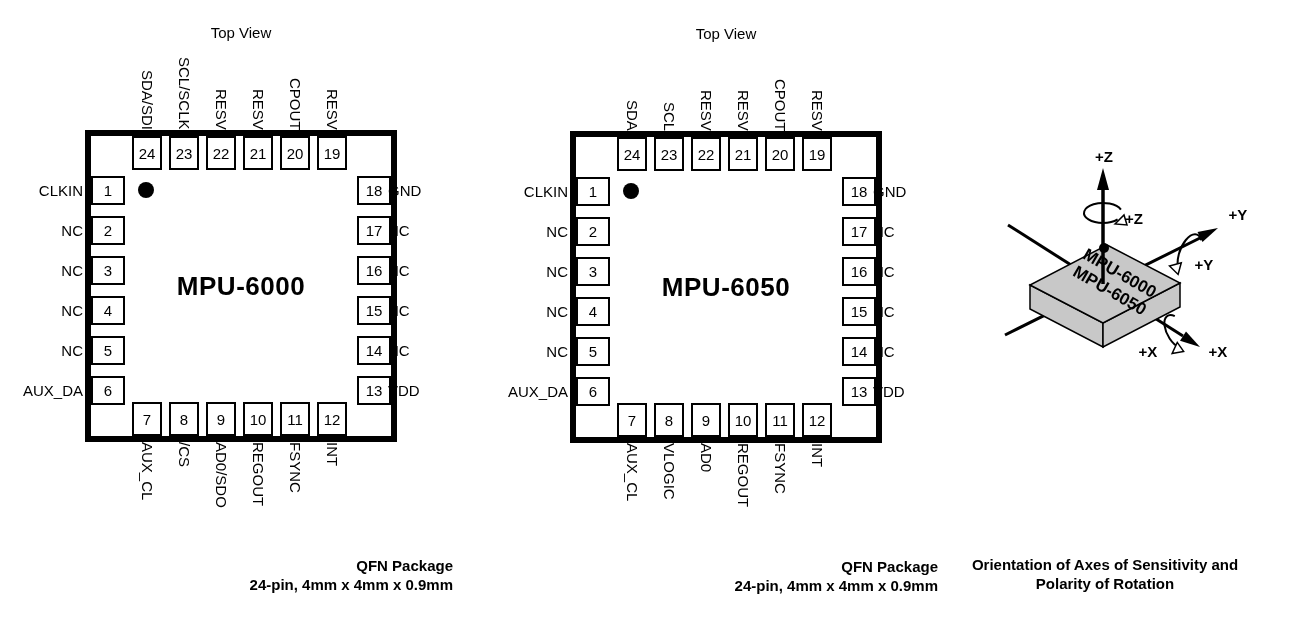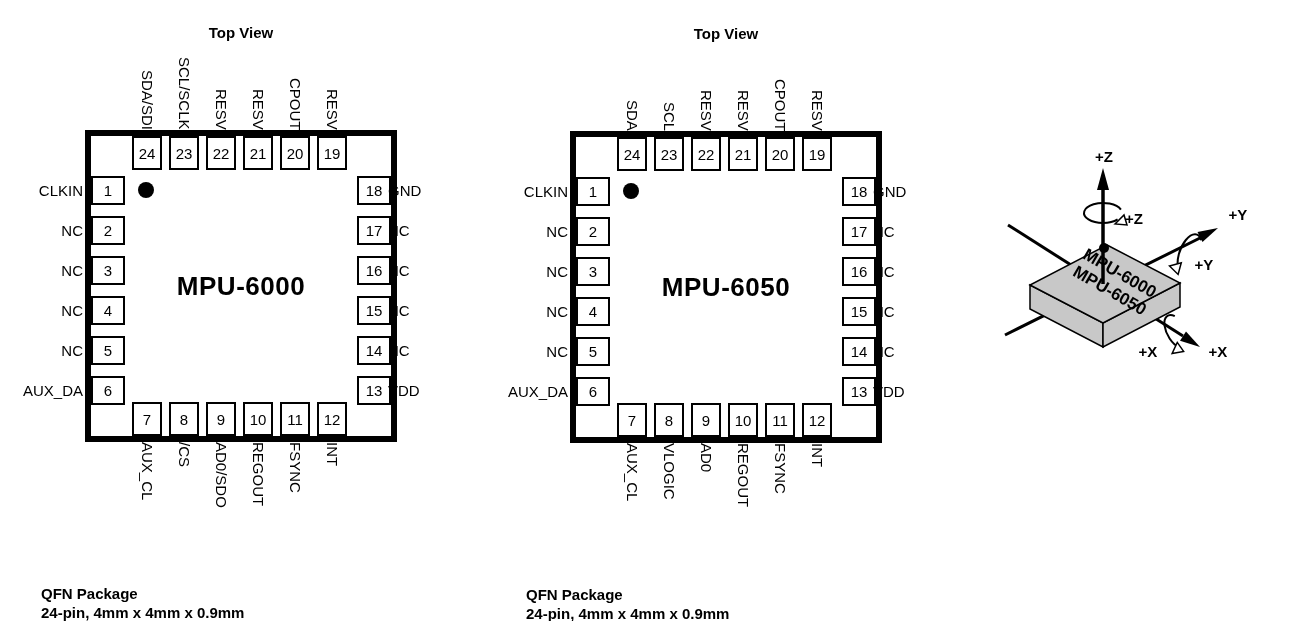--- a/index.html
+++ b/index.html
@@ -1,25 +1,25 @@
 <!DOCTYPE html>
 <html><head>
 <meta charset="utf-8">
 <style>
   html,body{margin:0;padding:0;background:#fff;}
   .page{position:relative;width:1302px;height:621px;background:#ffffff;overflow:hidden;
         font-family:"Liberation Sans", sans-serif;color:#000;}
   .chip-body{position:absolute;width:300px;height:300px;border:6px solid #000;background:#fff;}
   .chip-title{position:absolute;top:-111px;left:-6px;width:312px;text-align:center;
-              font-weight:bold;font-size:15px;line-height:16px;}
+              font-weight:normal;font-size:15px;line-height:16px;}
   .chip-name{position:absolute;top:136px;left:0;width:300px;text-align:center;
              font-weight:bold;font-size:26px;line-height:28px;letter-spacing:0.5px;}
   .pin1-dot{position:absolute;left:47px;top:46px;width:16px;height:16px;border-radius:50%;background:#000;}
-  .caption{position:absolute;top:420px;left:-50px;width:412px;text-align:left;
-           font-weight:bold;font-size:15px;line-height:19px;margin-top:28px;}
+  .caption{position:absolute;top:420px;left:-50px;width:412px;text-align:right;
+           font-weight:bold;font-size:15px;line-height:19px;}
   .pin{position:absolute;box-sizing:border-box;border:2px solid #000;background:#fff;
        display:flex;align-items:center;justify-content:center;font-size:15px;}
   .vwrap{position:absolute;width:34px;display:flex;justify-content:center;}
   .vwrap.vtop{top:-130px;height:124px;align-items:flex-end;}
   .vwrap.vbottom{top:306px;height:140px;align-items:flex-start;}
   .vtext{writing-mode:vertical-rl;text-orientation:mixed;font-size:15px;white-space:nowrap;}
   .hlabel{position:absolute;height:20px;font-size:15px;line-height:20px;white-space:nowrap;}
   .hlabel.hleft{left:-205px;width:197px;text-align:right;}
   .hlabel.hright{left:297px;width:190px;text-align:left;}
   .orient-caption{position:absolute;left:950px;top:555px;width:310px;text-align:center;
@@ -232,14 +232,18 @@
     </g>
 
     <text x="154" y="44" text-anchor="middle">+Z</text>
     <text x="184" y="106" text-anchor="middle">+Z</text>
     <text x="288" y="102" text-anchor="middle">+Y</text>
     <text x="254" y="152" text-anchor="middle">+Y</text>
     <text x="268" y="239" text-anchor="middle">+X</text>
     <text x="198" y="239" text-anchor="middle">+X</text>
   </svg>
 
+  <div class="orient-caption">
+    <div>Orientation of Axes of Sensitivity and</div>
+    <div>Polarity of Rotation</div>
+  </div>
 
 </div>
 
 </body></html>

